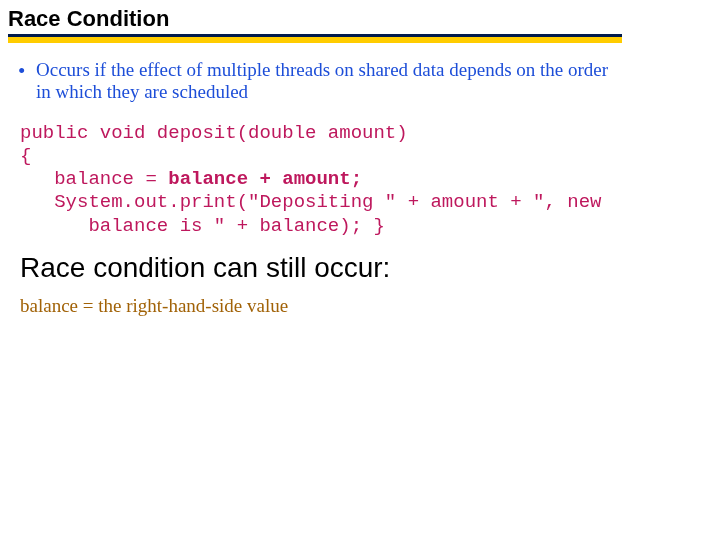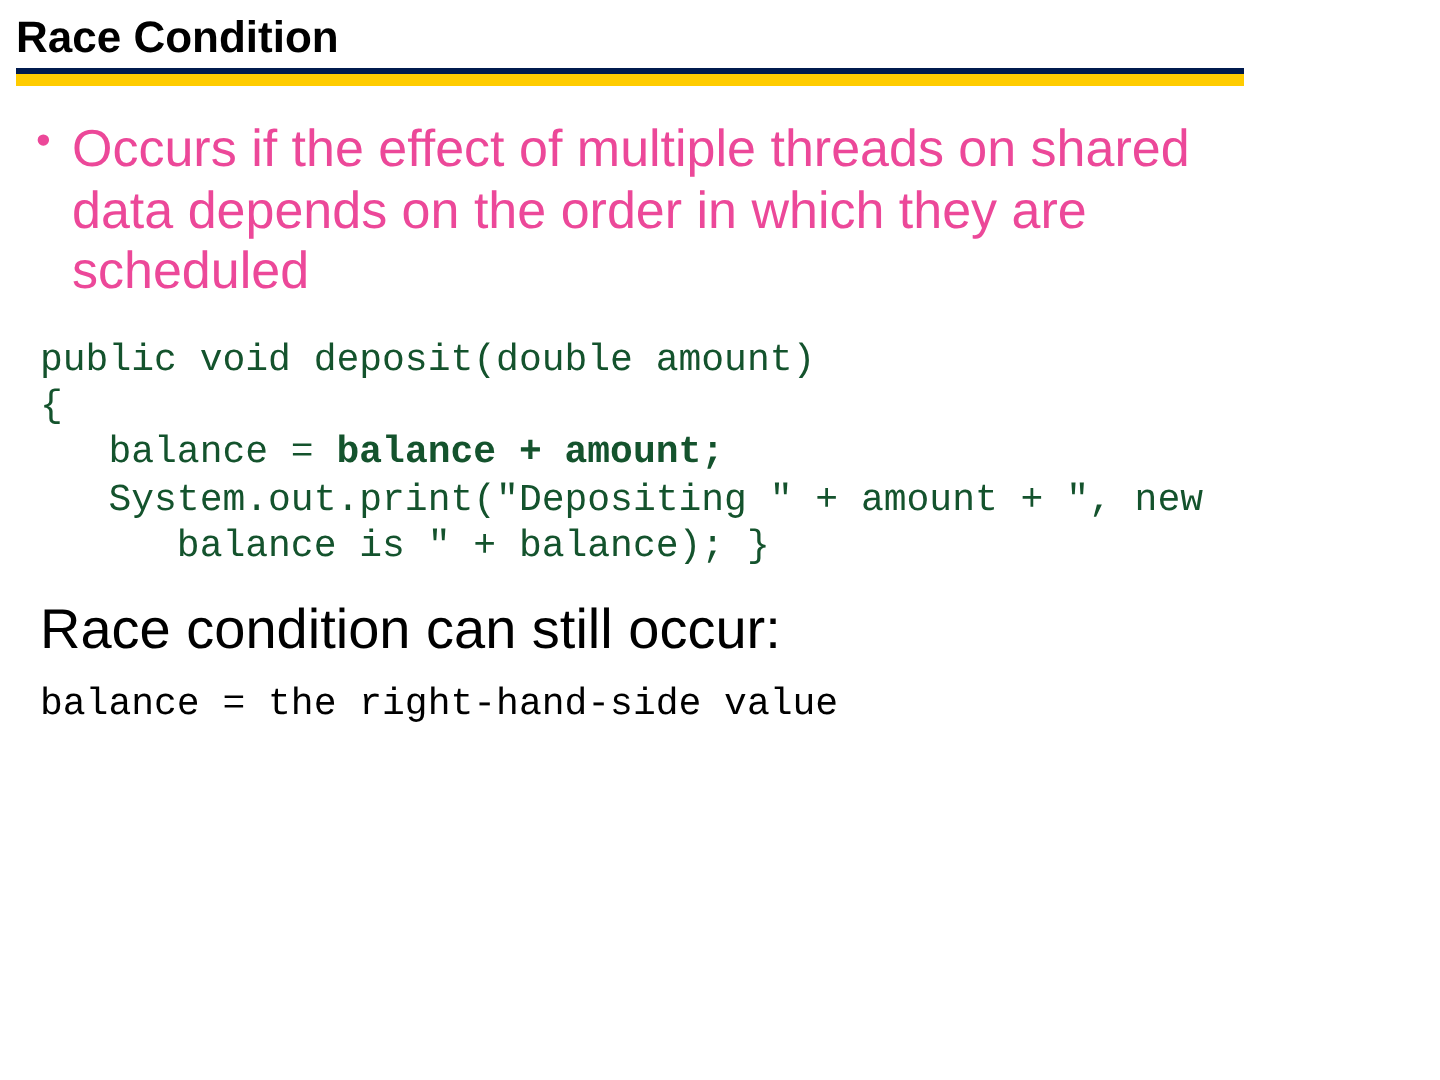--- a/index.html
+++ b/index.html
@@ -31,54 +31,55 @@
     height: 6px;
     background: #ffcc00;
   }
   .body {
     padding: 14px 18px 0 18px;
   }
   ul.bullets {
     list-style: none;
   }
   ul.bullets > li {
-    font-size: 26px;
+    font-size: 19px;
     line-height: 1.18;
-    color: #ec4899;
+    color: #1d4ed8;
     margin-bottom: 18px;
     padding-left: 18px;
     position: relative;
+    font-family: Liberation Serif, serif;
   }
   ul.bullets > li::before {
     content: "•";
     position: absolute;
     left: 0;
     top: 0;
     font-size: 21px;
   }
   pre.code {
     font-family: "Courier New", Courier, monospace;
     font-size: 19px;
     line-height: 1.22;
     white-space: pre;
-    color: #14532d;
+    color: #be185d;
     margin: 4px 0 14px 2px;
   }
   pre.code .b { font-weight: bold; }
   .subline {
     font-size: 28px;
     color: #000;
     margin: 0 0 10px 2px;
   }
   pre.code2 {
-    font-family: Liberation Mono, monospace;
+    font-family: Liberation Serif, serif;
     font-size: 19px;
     line-height: 1.22;
     white-space: pre;
-    color: #000000;
+    color: #a16207;
     margin: 6px 0 0 2px;
   }
 </style>
 </head>
 <body>
 
 <div class="slide">
 
   <div class="title-block">
     <div class="slide-title">Race Condition</div>

